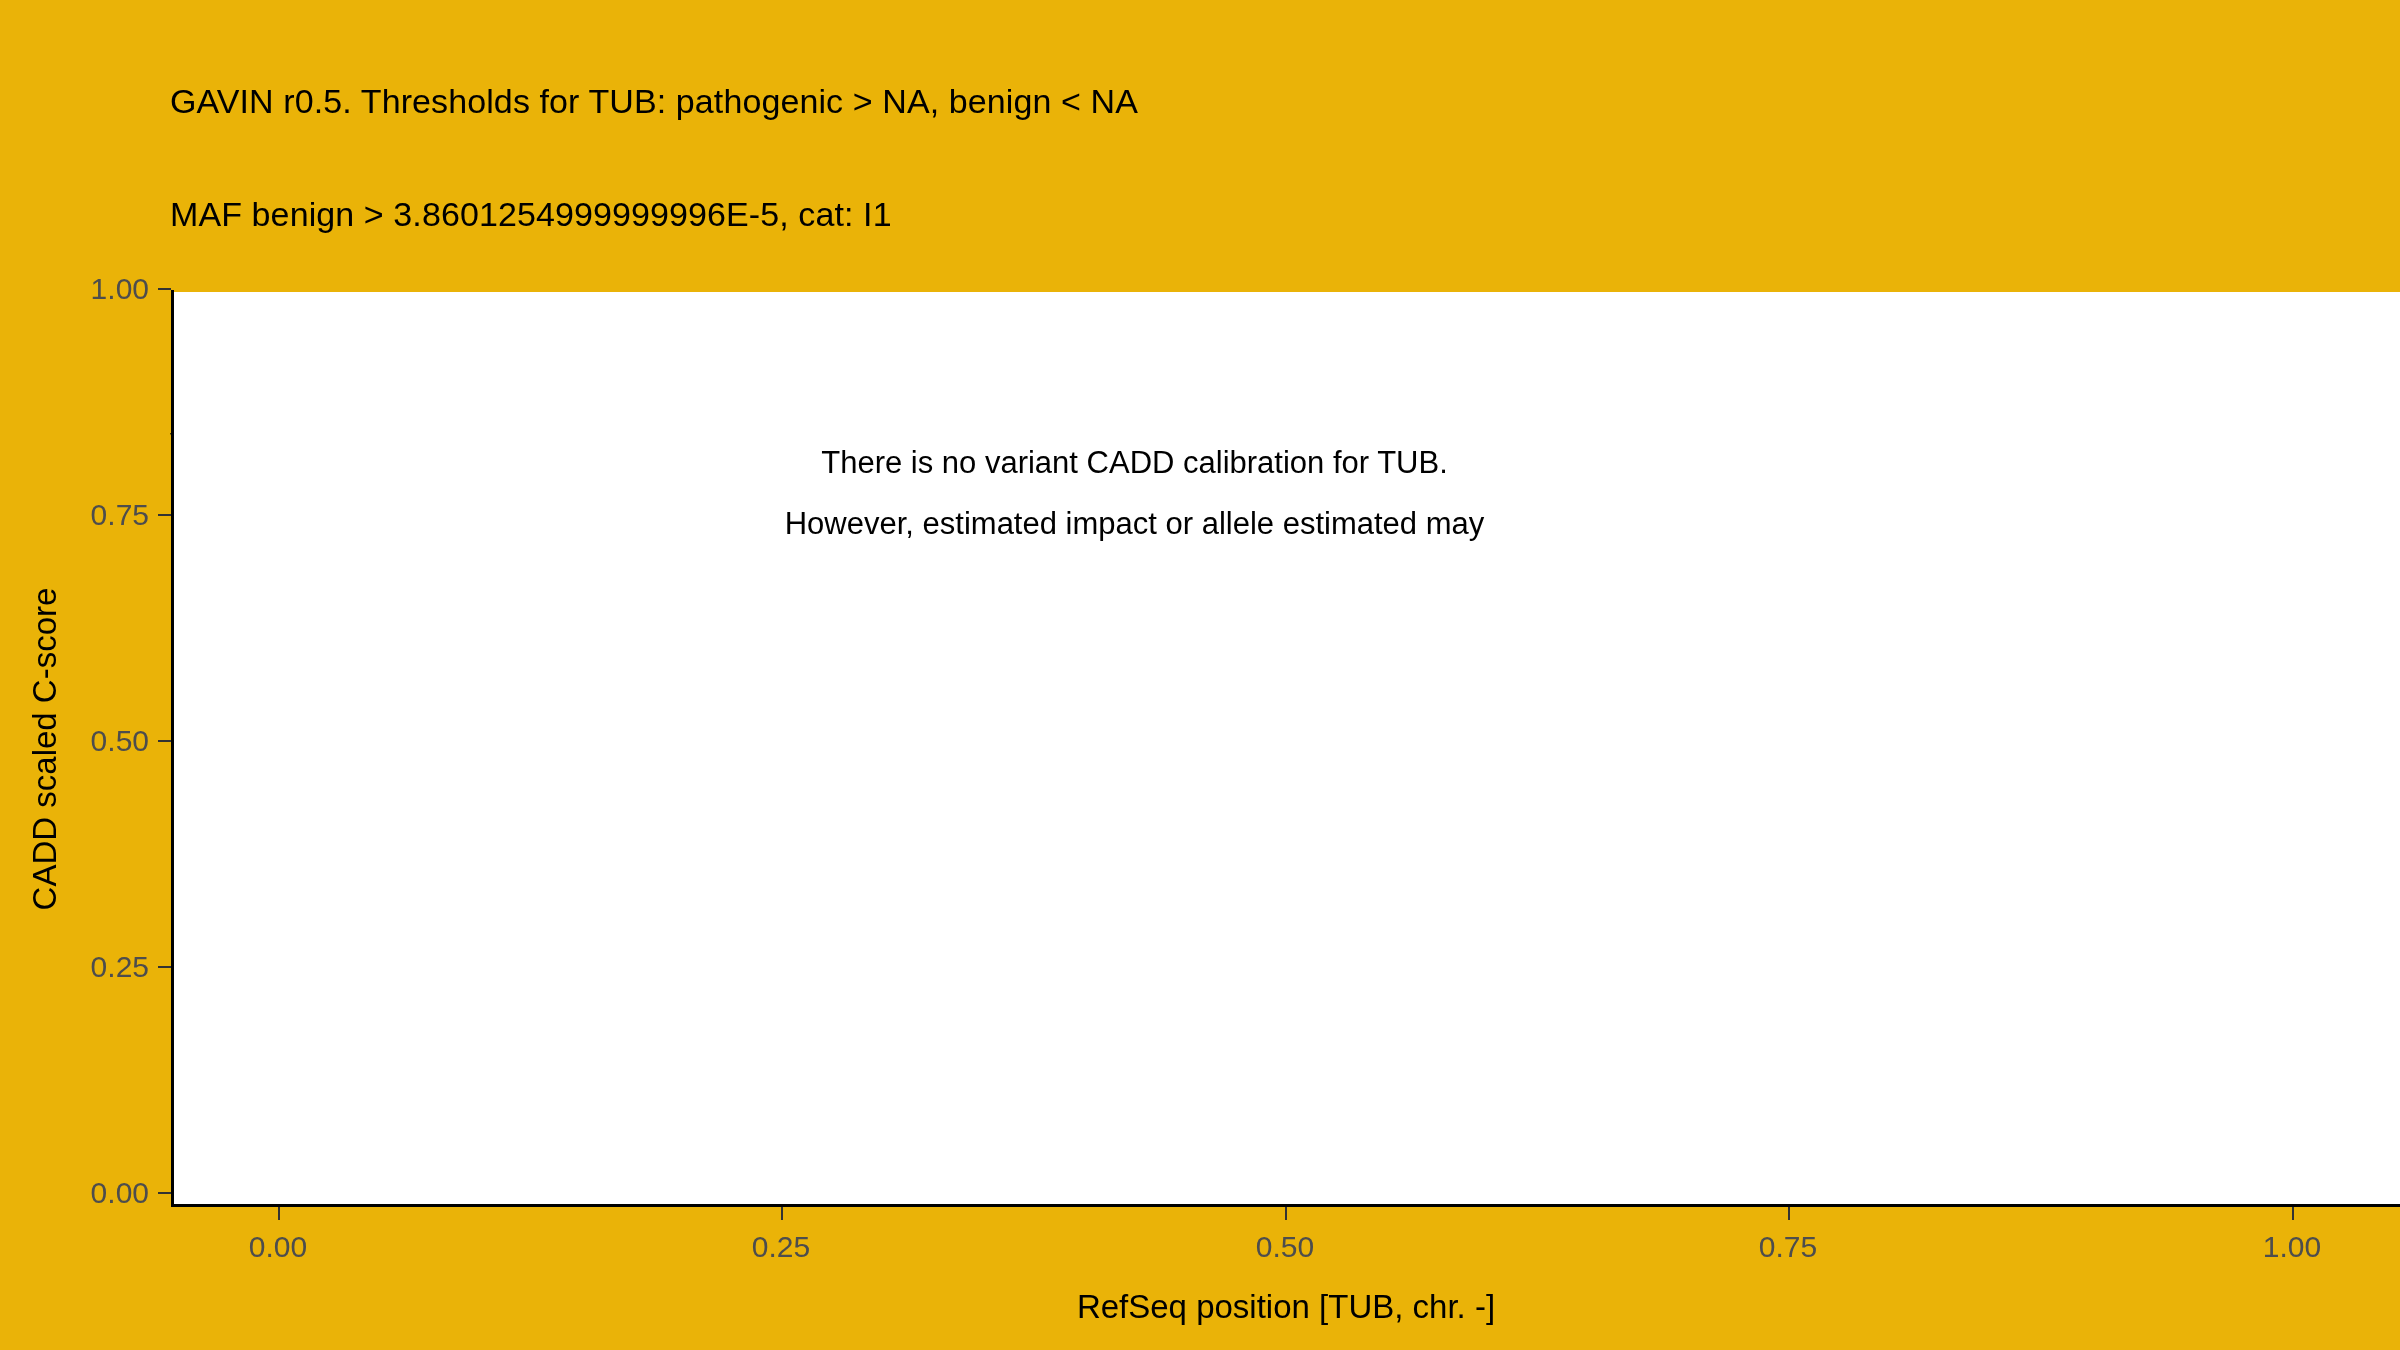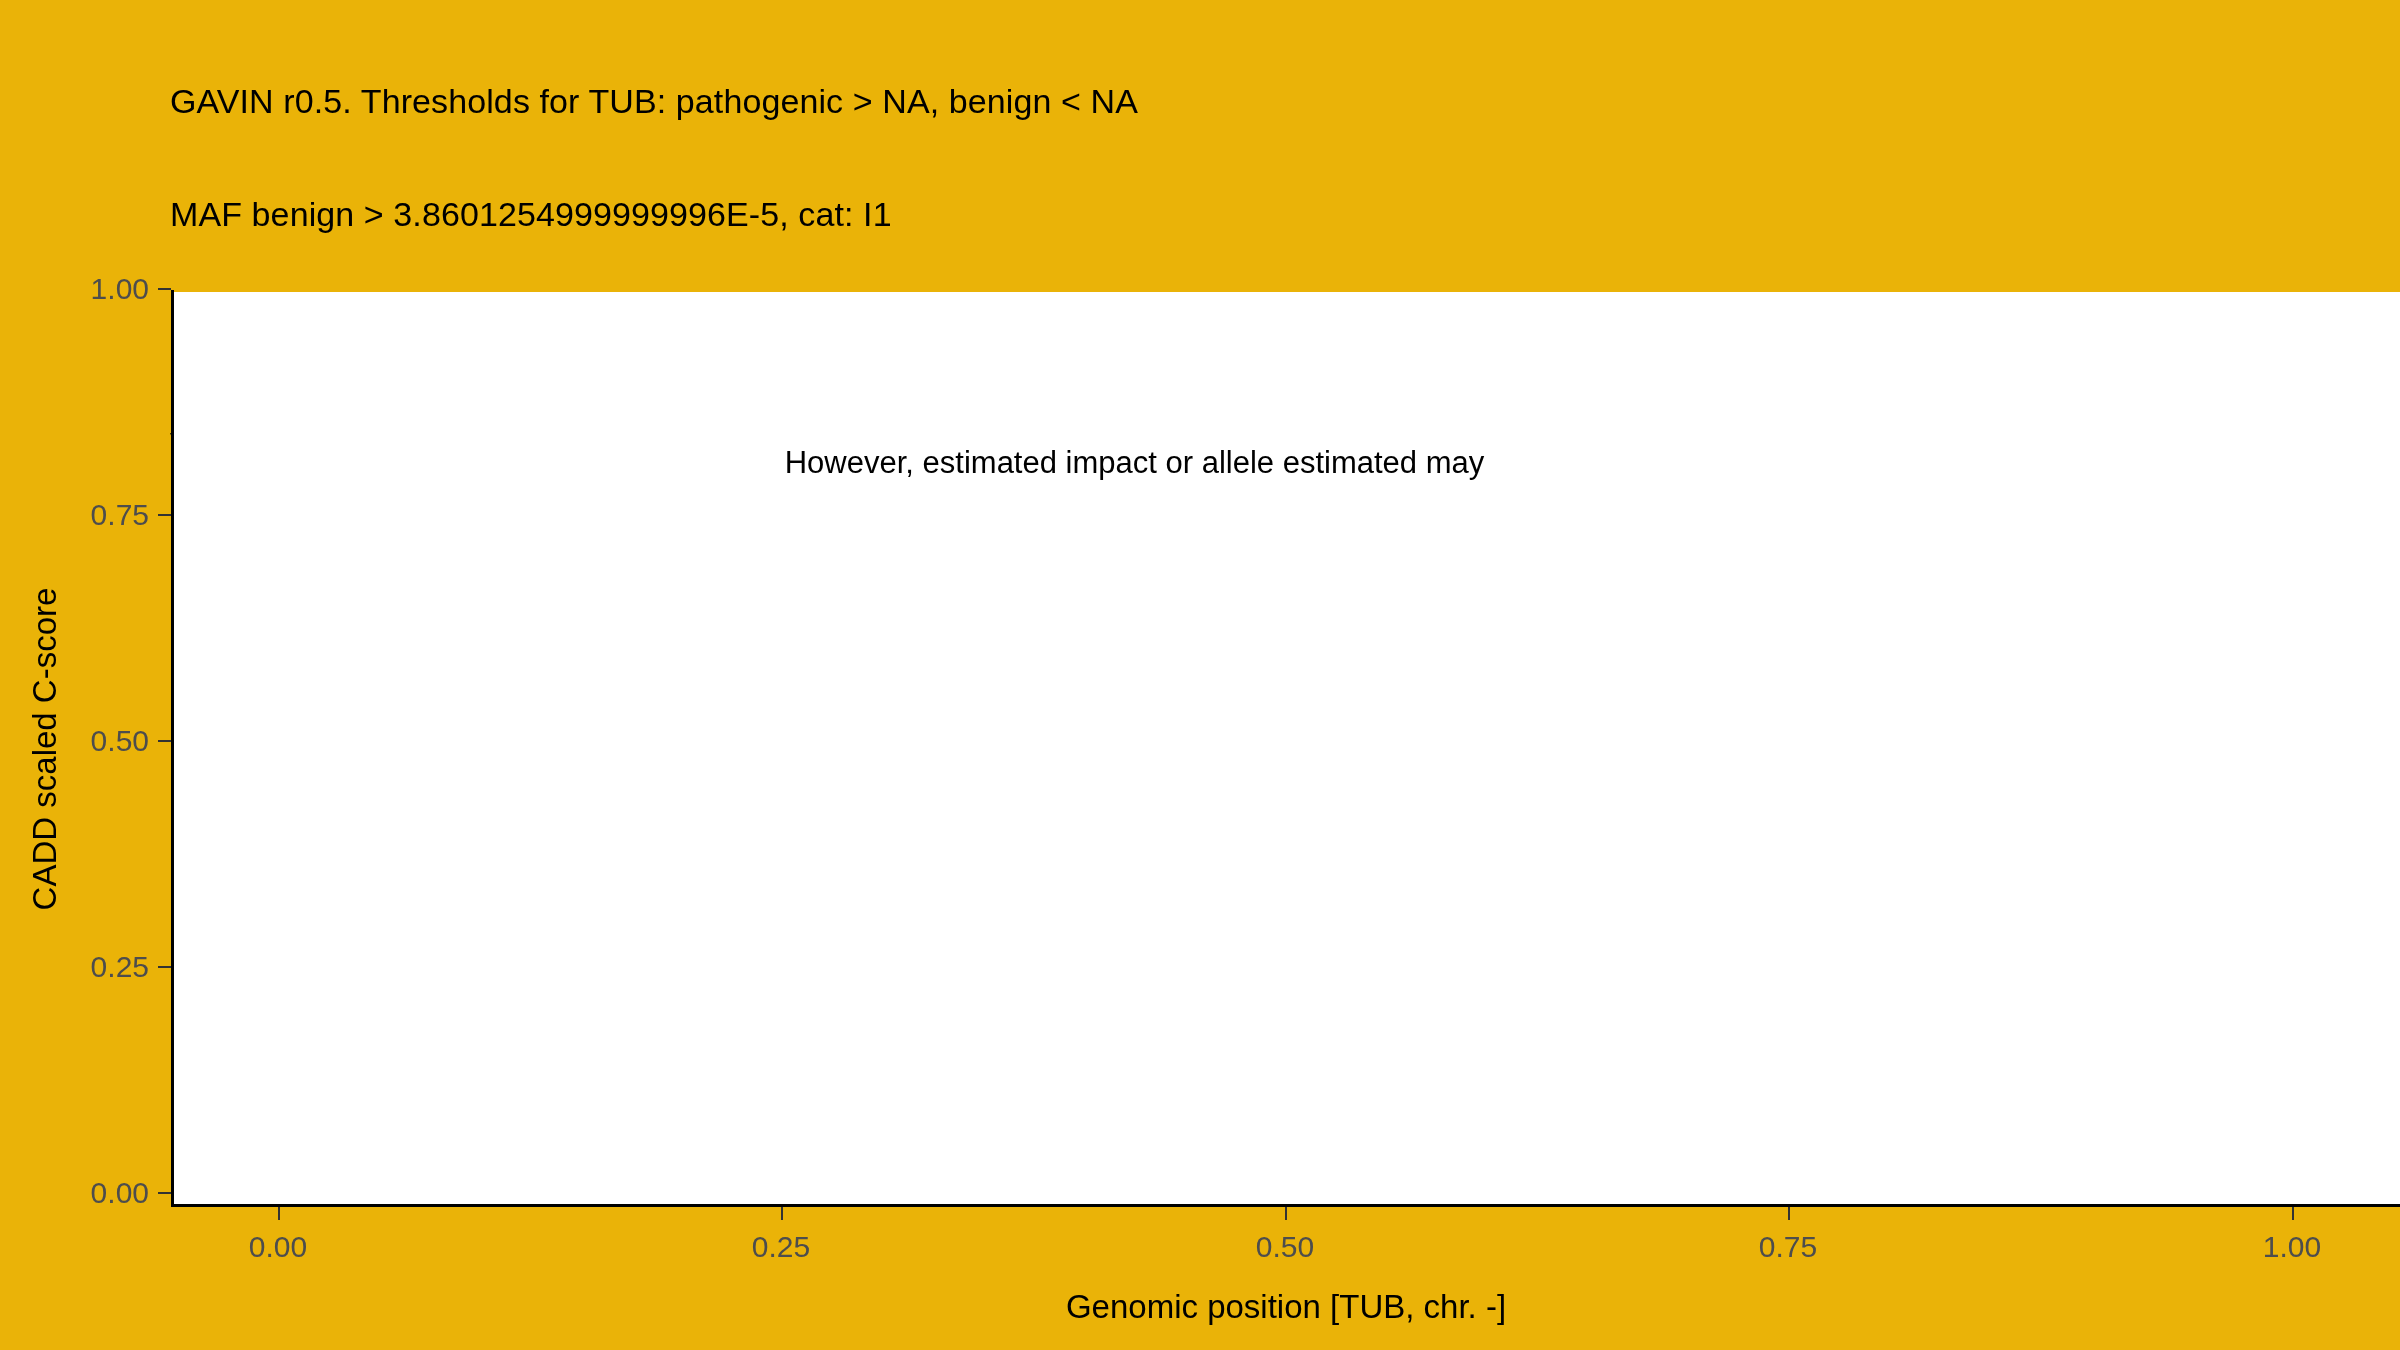--- a/index.html
+++ b/index.html
@@ -139,20 +139,21 @@
 
   <div class="plot-title">
     <span class="title-line">GAVIN r0.5. Thresholds for TUB: pathogenic &gt; NA, benign &lt; NA</span>
     <span class="title-line">MAF benign &gt; 3.8601254999999996E-5, cat: I1</span>
     <span class="title-line">red: ClinVar pathogenic variants, blue: rarity &amp; impact matched gnomAD</span>
     <span class="title-line">variants, green: RefSeq exons, grey: genome-wide fallback threshold</span>
   </div>
 
   <div class="panel">
     <div class="panel-empty-note">
+      <span class="note-line">There is no variant CADD calibration for TUB.</span>
       <span class="note-line">However, estimated impact or allele estimated may</span>
     </div>
   </div>
 
   <div class="axis-line-y"></div>
   <div class="axis-line-x"></div>
 
   <div class="ytick-mark" style="top:1192px;"></div>
   <div class="ytick-mark" style="top:966px;"></div>
   <div class="ytick-mark" style="top:740px;"></div>
@@ -170,16 +171,16 @@
   <div class="xtick-mark" style="left:1285px;"></div>
   <div class="xtick-mark" style="left:1788px;"></div>
   <div class="xtick-mark" style="left:2292px;"></div>
 
   <div class="xtick-label" style="left:278px;">0.00</div>
   <div class="xtick-label" style="left:781px;">0.25</div>
   <div class="xtick-label" style="left:1285px;">0.50</div>
   <div class="xtick-label" style="left:1788px;">0.75</div>
   <div class="xtick-label" style="left:2292px;">1.00</div>
 
-  <div class="axis-title-x">Genomic position [TUB, chr. -]</div>
+  <div class="axis-title-x">RefSeq position [TUB, chr. -]</div>
   <div class="axis-title-y">CADD scaled C-score</div>
 
 </div>
 
 </body></html>

